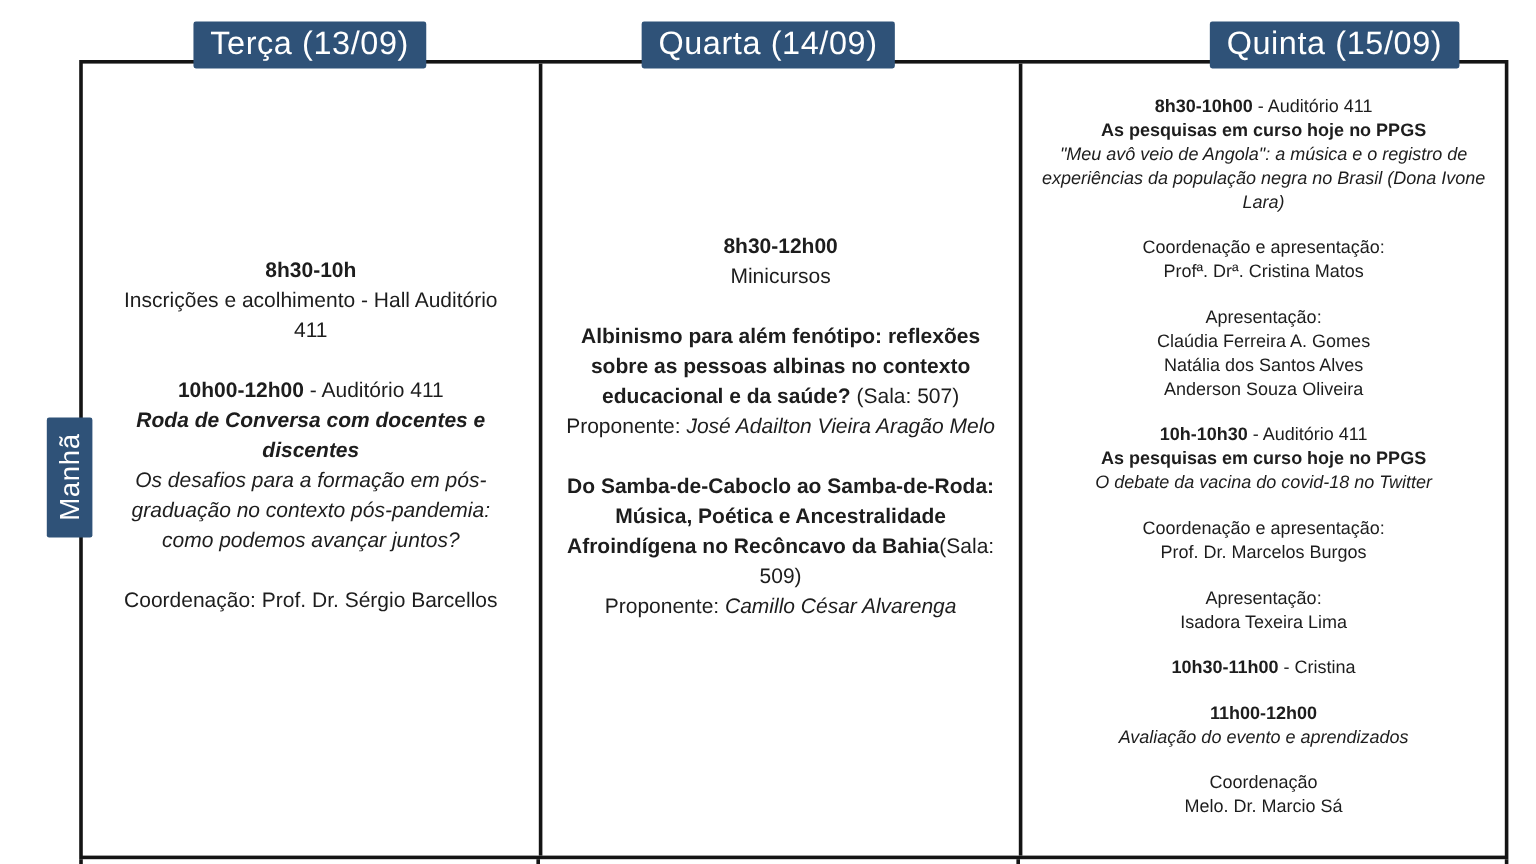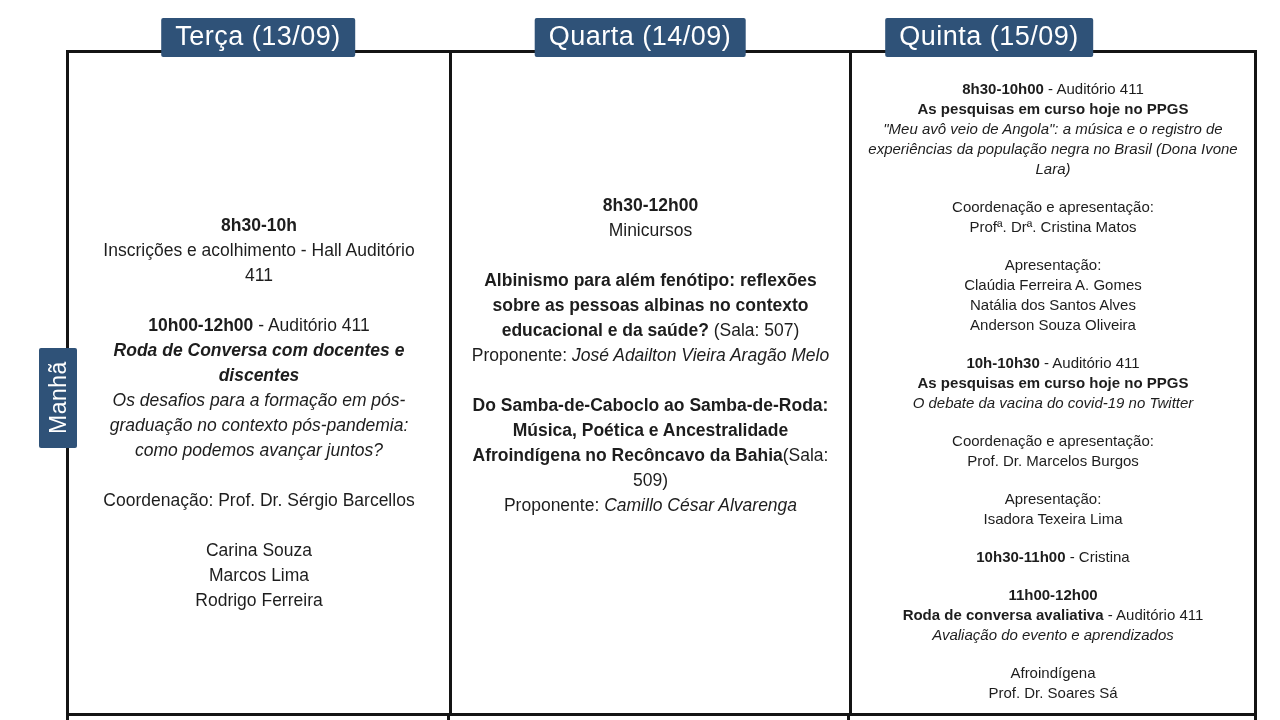--- a/index.html
+++ b/index.html
@@ -29,21 +29,21 @@
   .s-i{font-style:italic;}
   .s-bi{font-weight:bold;font-style:italic;}
   .tab{
     position:absolute;top:18px;transform:translateX(-50%);
     background:var(--accent);color:#fff;
     font-size:27px;line-height:1.2;padding:2px 14px 5px;border-radius:2px;
     white-space:nowrap;font-weight:500;letter-spacing:.5px;
   }
   .tab-1{left:258px;}
   .tab-2{left:640px;}
-  .tab-3{left:989px;}
+  .tab-3{left:1112px;}
   .row-label{
     position:absolute;left:39px;top:348px;width:38px;height:100px;
     background:var(--accent);color:#fff;border-radius:2px;
     display:flex;align-items:center;justify-content:center;
     writing-mode:vertical-rl;transform:rotate(180deg);
     font-size:23px;font-weight:500;letter-spacing:.5px;
   }
   .stub{position:absolute;top:716px;width:3px;height:4px;background:var(--border);}
   .stub-1{left:66px;} .stub-2{left:447px;} .stub-3{left:847px;} .stub-4{left:1254px;}
 </style>
@@ -58,25 +58,20 @@
           <div class="line"><span class="s-b">8h30-10h</span></div>
           <div class="line"><span class="s-r">Inscrições e acolhimento - Hall Auditório 411</span></div>
         </div>
         <div class="block">
           <div class="line"><span class="s-b">10h00-12h00</span><span class="s-r"> - Auditório 411</span></div>
           <div class="line"><span class="s-bi">Roda de Conversa com docentes e discentes</span></div>
           <div class="line"><span class="s-i">Os desafios para a formação em pós-graduação no contexto pós-pandemia: como podemos avançar juntos?</span></div>
         </div>
         <div class="block">
           <div class="line"><span class="s-r">Coordenação: Prof. Dr. Sérgio Barcellos</span></div>
-        </div>
-        <div class="block">
-          <div class="line"><span class="s-r">Carina Souza</span></div>
-          <div class="line"><span class="s-r">Marcos Lima</span></div>
-          <div class="line"><span class="s-r">Rodrigo Ferreira</span></div>
         </div>
       </div>
     <div class="col col-quarta">
         <div class="block">
           <div class="line"><span class="s-b">8h30-12h00</span></div>
           <div class="line"><span class="s-r">Minicursos</span></div>
         </div>
         <div class="block">
           <div class="line"><span class="s-b">Albinismo para além fenótipo: reflexões sobre as pessoas albinas no contexto educacional e da saúde?</span><span class="s-r"> (Sala: 507)</span></div>
           <div class="line"><span class="s-r">Proponente: </span><span class="s-i">José Adailton Vieira Aragão Melo</span></div>
@@ -98,41 +93,40 @@
         </div>
         <div class="block">
           <div class="line"><span class="s-r">Apresentação:</span></div>
           <div class="line"><span class="s-r">Claúdia Ferreira A. Gomes</span></div>
           <div class="line"><span class="s-r">Natália dos Santos Alves</span></div>
           <div class="line"><span class="s-r">Anderson Souza Oliveira</span></div>
         </div>
         <div class="block">
           <div class="line"><span class="s-b">10h-10h30</span><span class="s-r"> - Auditório 411</span></div>
           <div class="line"><span class="s-b">As pesquisas em curso hoje no PPGS</span></div>
-          <div class="line"><span class="s-i">O debate da vacina do covid-19 no Twitter</span></div>
+          <div class="line"><span class="s-i">O debate da vacina do covid-18 no Twitter</span></div>
         </div>
         <div class="block">
           <div class="line"><span class="s-r">Coordenação e apresentação:</span></div>
           <div class="line"><span class="s-r">Prof. Dr. Marcelos Burgos</span></div>
         </div>
         <div class="block">
           <div class="line"><span class="s-r">Apresentação:</span></div>
           <div class="line"><span class="s-r">Isadora Texeira Lima</span></div>
         </div>
         <div class="block">
           <div class="line"><span class="s-b">10h30-11h00</span><span class="s-r"> - Cristina</span></div>
         </div>
         <div class="block">
           <div class="line"><span class="s-b">11h00-12h00</span></div>
-          <div class="line"><span class="s-b">Roda de conversa avaliativa</span><span class="s-r"> - Auditório 411</span></div>
           <div class="line"><span class="s-i">Avaliação do evento e aprendizados</span></div>
         </div>
         <div class="block">
-          <div class="line"><span class="s-r">Afroindígena</span></div>
-          <div class="line"><span class="s-r">Prof. Dr. Soares Sá</span></div>
+          <div class="line"><span class="s-r">Coordenação</span></div>
+          <div class="line"><span class="s-r">Melo. Dr. Marcio Sá</span></div>
         </div>
       </div>
   </div>
 
   <div class="tab tab-1">Terça (13/09)</div>
   <div class="tab tab-2">Quarta (14/09)</div>
   <div class="tab tab-3">Quinta (15/09)</div>
 
   <div class="row-label">Manhã</div>
 

